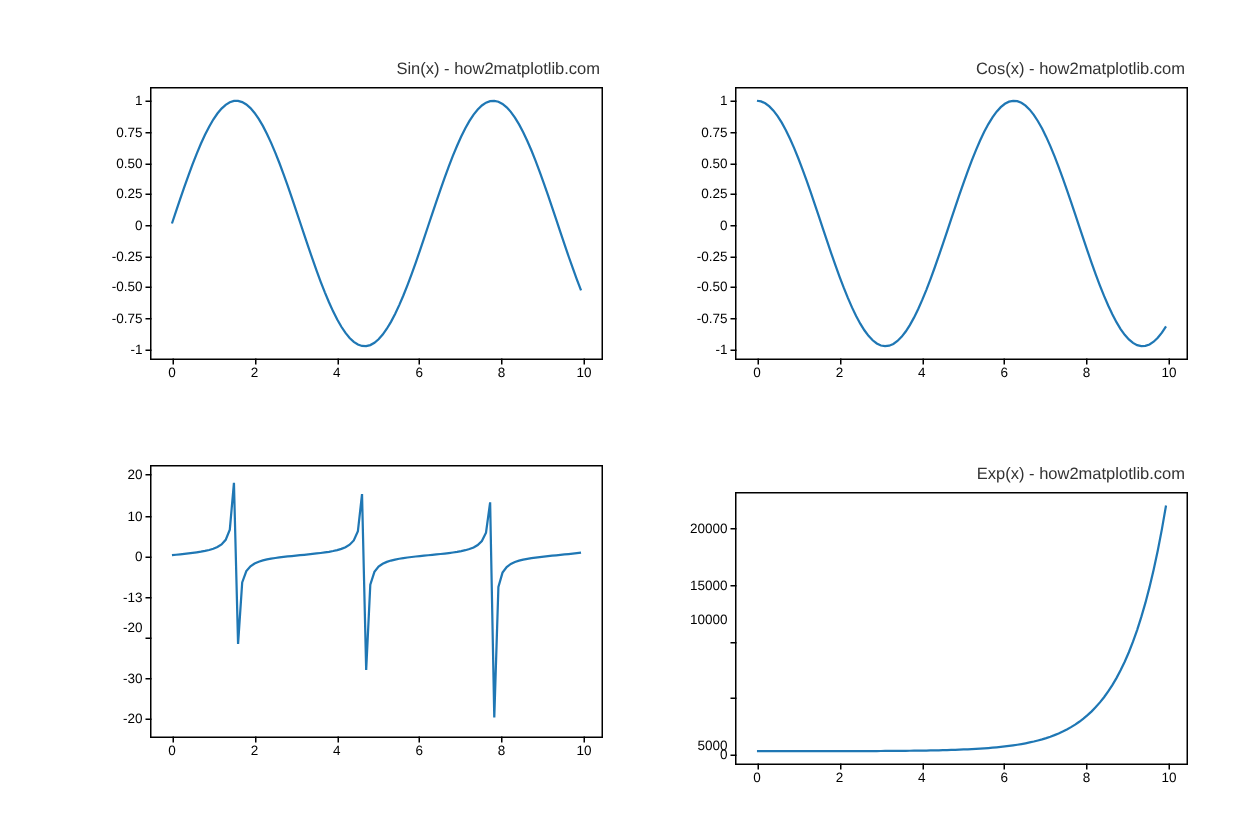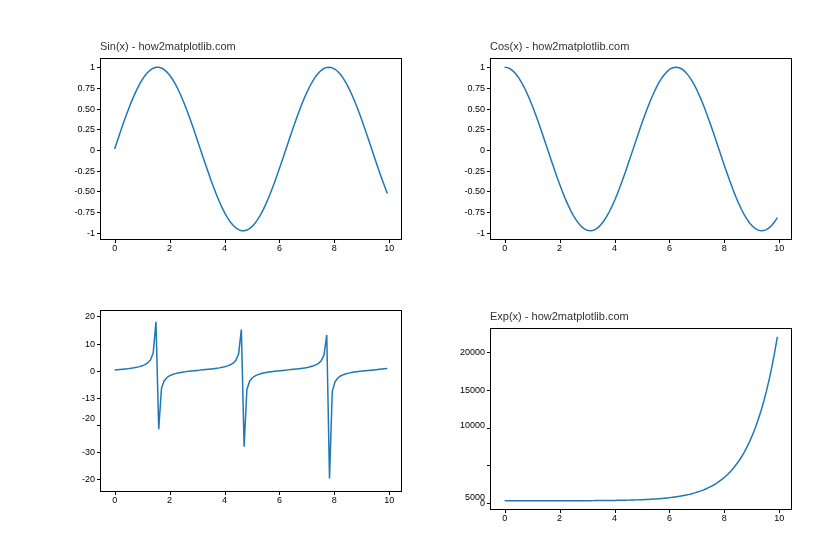--- a/index.html
+++ b/index.html
@@ -18,21 +18,21 @@
   }
   .subplot {
     position: absolute;
   }
   .plot-area {
     border: 1px solid black;
     position: relative;
     background: white;
   }
   .title {
-    text-align: left;
+    text-align: right;
     font-size: 11px;
     color: #333;
     margin-bottom: 6px;
     font-weight: normal;
   }
   .ytick {
     position: absolute;
     right: 100%;
     transform: translateY(-50%);
     font-size: 9px;
@@ -199,21 +199,21 @@
         </svg>
       </div>
   </div>
   <div class="subplot" style="left:490px; top:310px; width:300px;">
     <div class="title">Exp(x) - how2matplotlib.com</div>
     <div class="plot-area" style="width:300px; height:180px;">
         <div class="ytick" style="top: 173.727px;">0</div>
         <div class="tick-mark-y" style="top: 173.727px;"></div>
         <div class="ytick" style="top: 136.124px; margin-top: 32px;">5000</div>
         <div class="tick-mark-y" style="top: 136.124px;"></div>
-        <div class="ytick" style="top: 96px;">10000</div>
+        <div class="ytick" style="top: 84px;">10000</div>
         <div class="tick-mark-y" style="top: 98.5207px;"></div>
         <div class="ytick" style="top: 60.9174px; margin-left: 28px;">15000</div>
         <div class="tick-mark-y" style="top: 60.9174px;"></div>
         <div class="ytick" style="top: 23.314px;">20000</div>
         <div class="tick-mark-y" style="top: 23.314px;"></div>
         <div class="xtick" style="left: 13.7273px;">0</div>
         <div class="tick-mark-x" style="left: 13.7273px;"></div>
         <div class="xtick" style="left: 68.6364px;">2</div>
         <div class="tick-mark-x" style="left: 68.6364px;"></div>
         <div class="xtick" style="left: 123.545px;">4</div>

